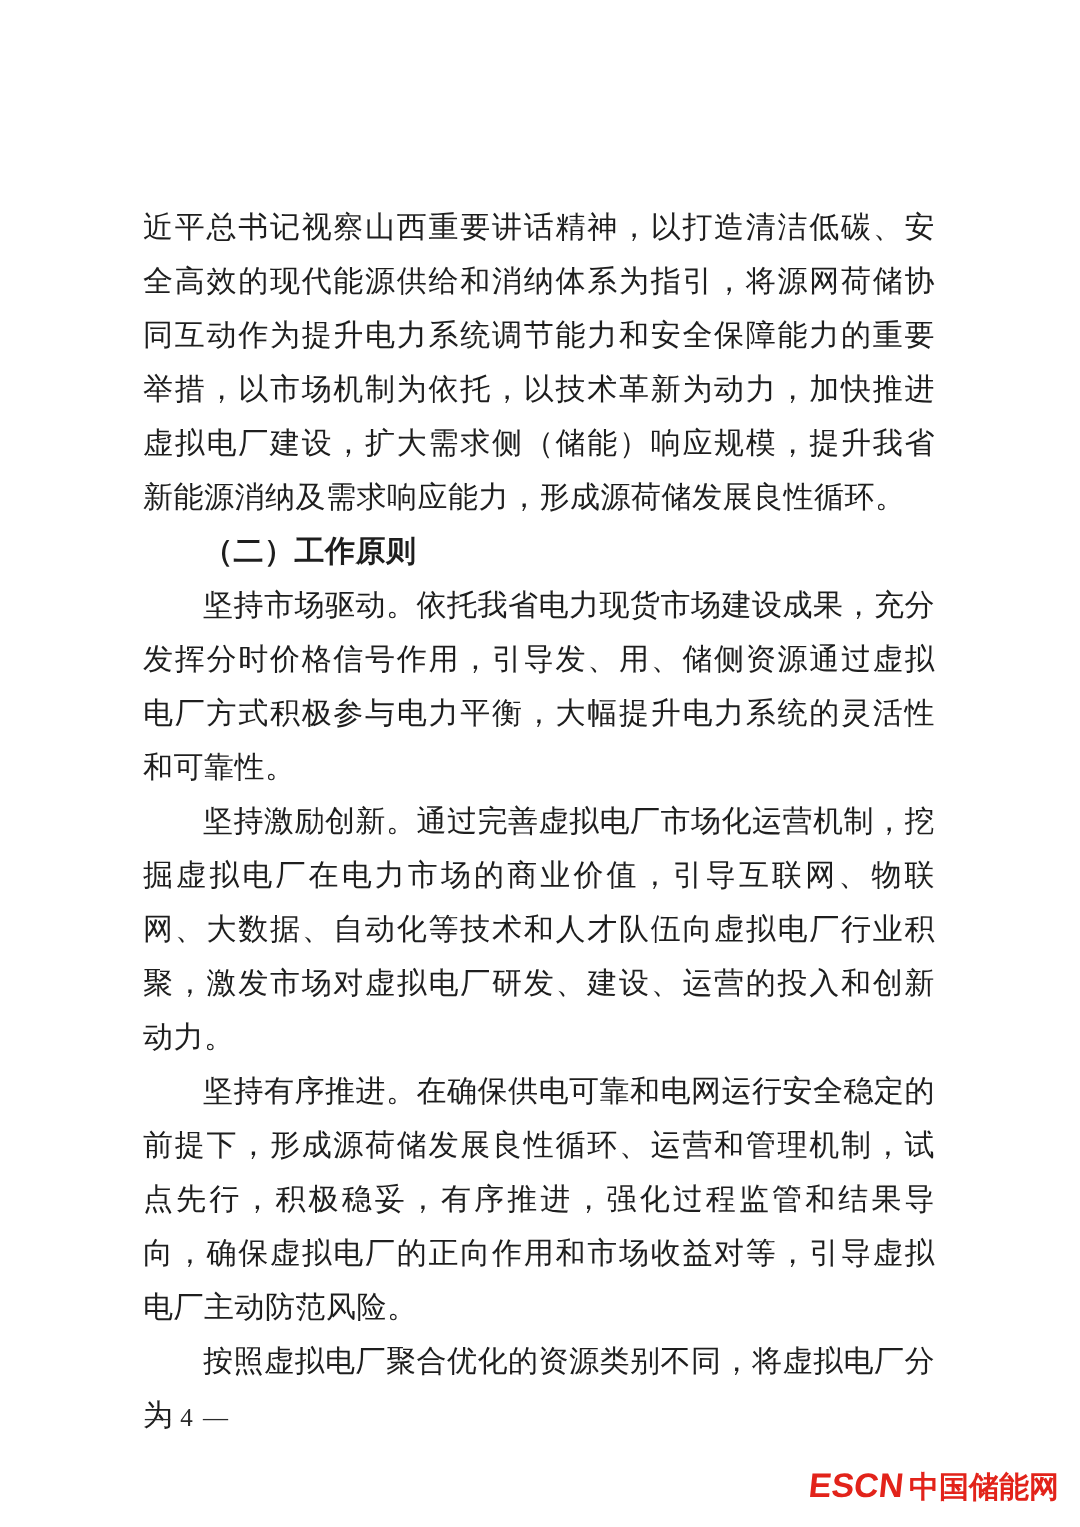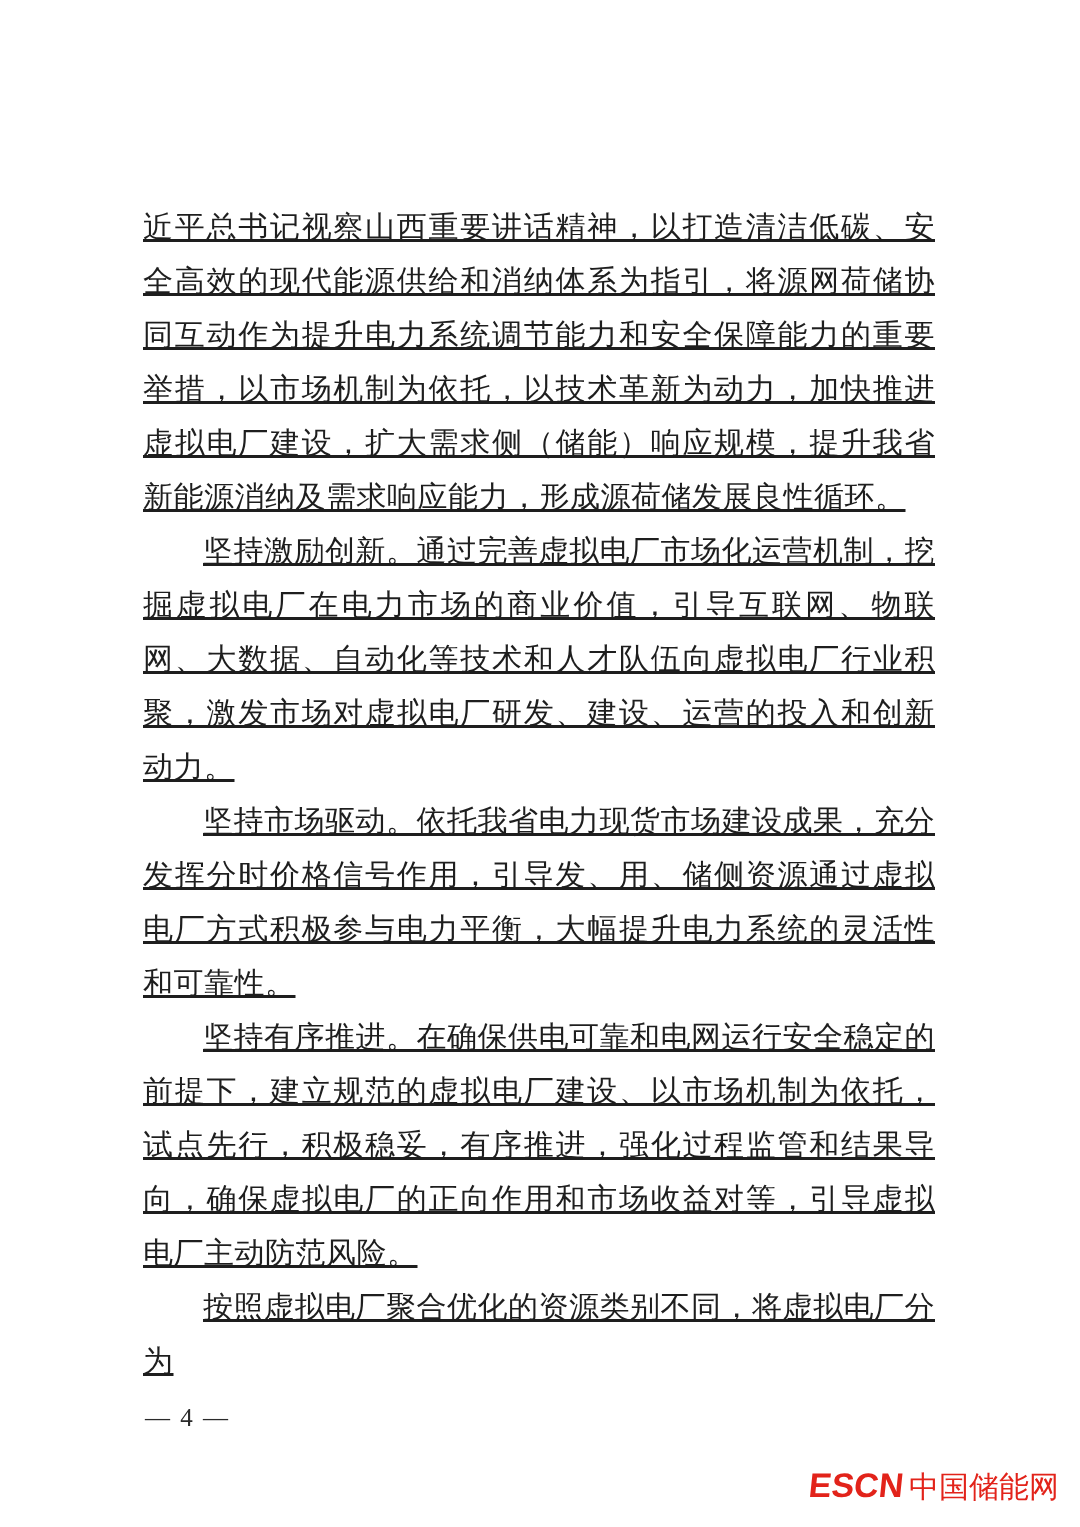--- a/index.html
+++ b/index.html
@@ -26,21 +26,20 @@
     top: 200px;
     width: 792px;
   }
   .content p {
     margin: 0;
     font-size: 30px;
     line-height: 54px;
     text-align: justify;
     text-justify: inter-character;
     letter-spacing: 0.5px;
-    text-decoration: underline;
   }
   p.para-indent {
     text-indent: 2em;
   }
   p.para-flush {
     text-indent: 0;
   }
   p.subsection-heading {
     text-indent: 2em;
     font-weight: bold;
@@ -72,41 +71,42 @@
   .logo-latin {
     font-family: "Liberation Sans", "DejaVu Sans", sans-serif;
     font-weight: bold;
     font-size: 34px;
     line-height: 34px;
     transform: skewX(-6deg);
     letter-spacing: 0px;
   }
   .logo-cjk {
     font-family: "Liberation Sans", "DejaVu Sans", sans-serif;
-    font-weight: normal;
+    font-weight: bold;
     font-size: 30px;
     line-height: 34px;
     margin-left: 6px;
     letter-spacing: 0px;
   }
 </style>
 </head>
 <body>
 
 <div class="page">
 
   <div class="content">
     <p class="para-flush">近平总书记视察山西重要讲话精神，以打造清洁低碳、安全高效的现代能源供给和消纳体系为指引，将源网荷储协同互动作为提升电力系统调节能力和安全保障能力的重要举措，以市场机制为依托，以技术革新为动力，加快推进虚拟电厂建设，扩大需求侧（储能）响应规模，提升我省新能源消纳及需求响应能力，形成源荷储发展良性循环。</p>
 
+    <p class="subsection-heading">（二）工作原则</p>
+
+    <p class="para-indent">坚持市场驱动。依托我省电力现货市场建设成果，充分发挥分时价格信号作用，引导发、用、储侧资源通过虚拟电厂方式积极参与电力平衡，大幅提升电力系统的灵活性和可靠性。</p>
 
     <p class="para-indent">坚持激励创新。通过完善虚拟电厂市场化运营机制，挖掘虚拟电厂在电力市场的商业价值，引导互联网、物联网、大数据、自动化等技术和人才队伍向虚拟电厂行业积聚，激发市场对虚拟电厂研发、建设、运营的投入和创新动力。</p>
 
-    <p class="para-indent">坚持市场驱动。依托我省电力现货市场建设成果，充分发挥分时价格信号作用，引导发、用、储侧资源通过虚拟电厂方式积极参与电力平衡，大幅提升电力系统的灵活性和可靠性。</p>
-
-    <p class="para-indent">坚持有序推进。在确保供电可靠和电网运行安全稳定的前提下，建立规范的虚拟电厂建设、以市场机制为依托，试点先行，积极稳妥，有序推进，强化过程监管和结果导向，确保虚拟电厂的正向作用和市场收益对等，引导虚拟电厂主动防范风险。</p>
+    <p class="para-indent">坚持有序推进。在确保供电可靠和电网运行安全稳定的前提下，形成源荷储发展良性循环、运营和管理机制，试点先行，积极稳妥，有序推进，强化过程监管和结果导向，确保虚拟电厂的正向作用和市场收益对等，引导虚拟电厂主动防范风险。</p>
 
 
 
     <p class="para-indent">按照虚拟电厂聚合优化的资源类别不同，将虚拟电厂分为</p>
   </div>
 
   <div class="page-number">— 4 —</div>
 
   <div class="logo">
     <span class="logo-latin">ESCN</span>

